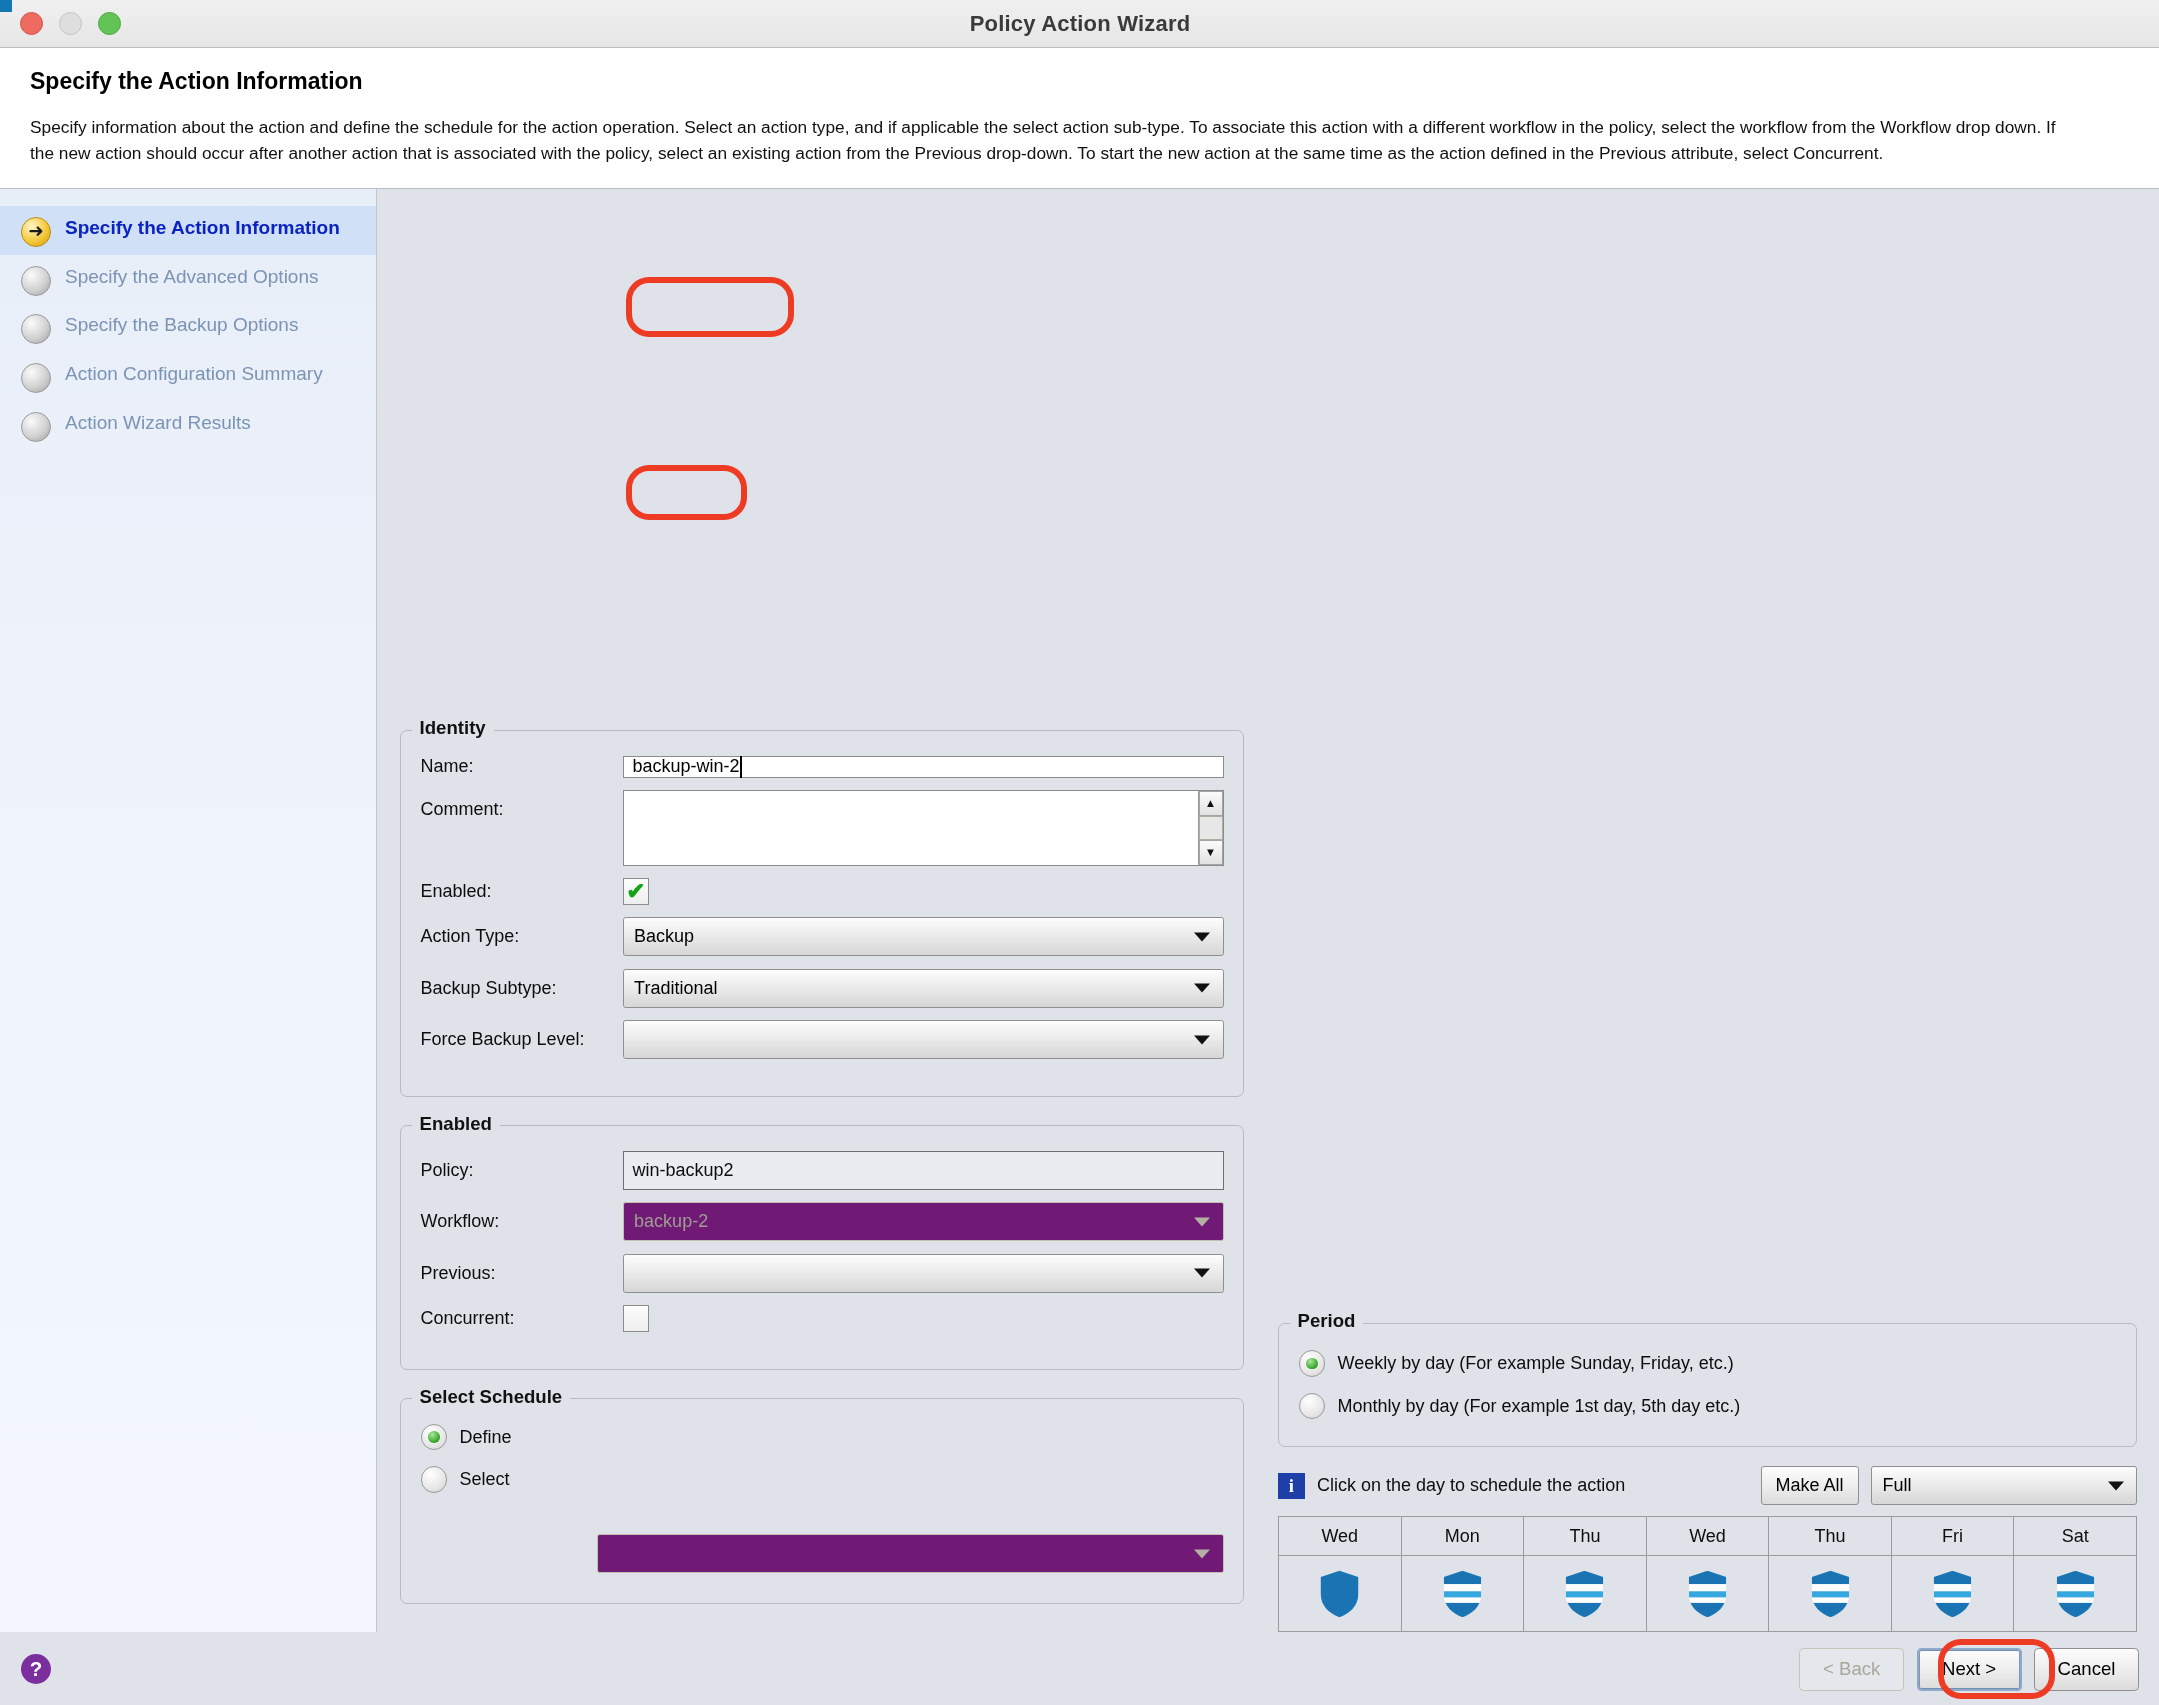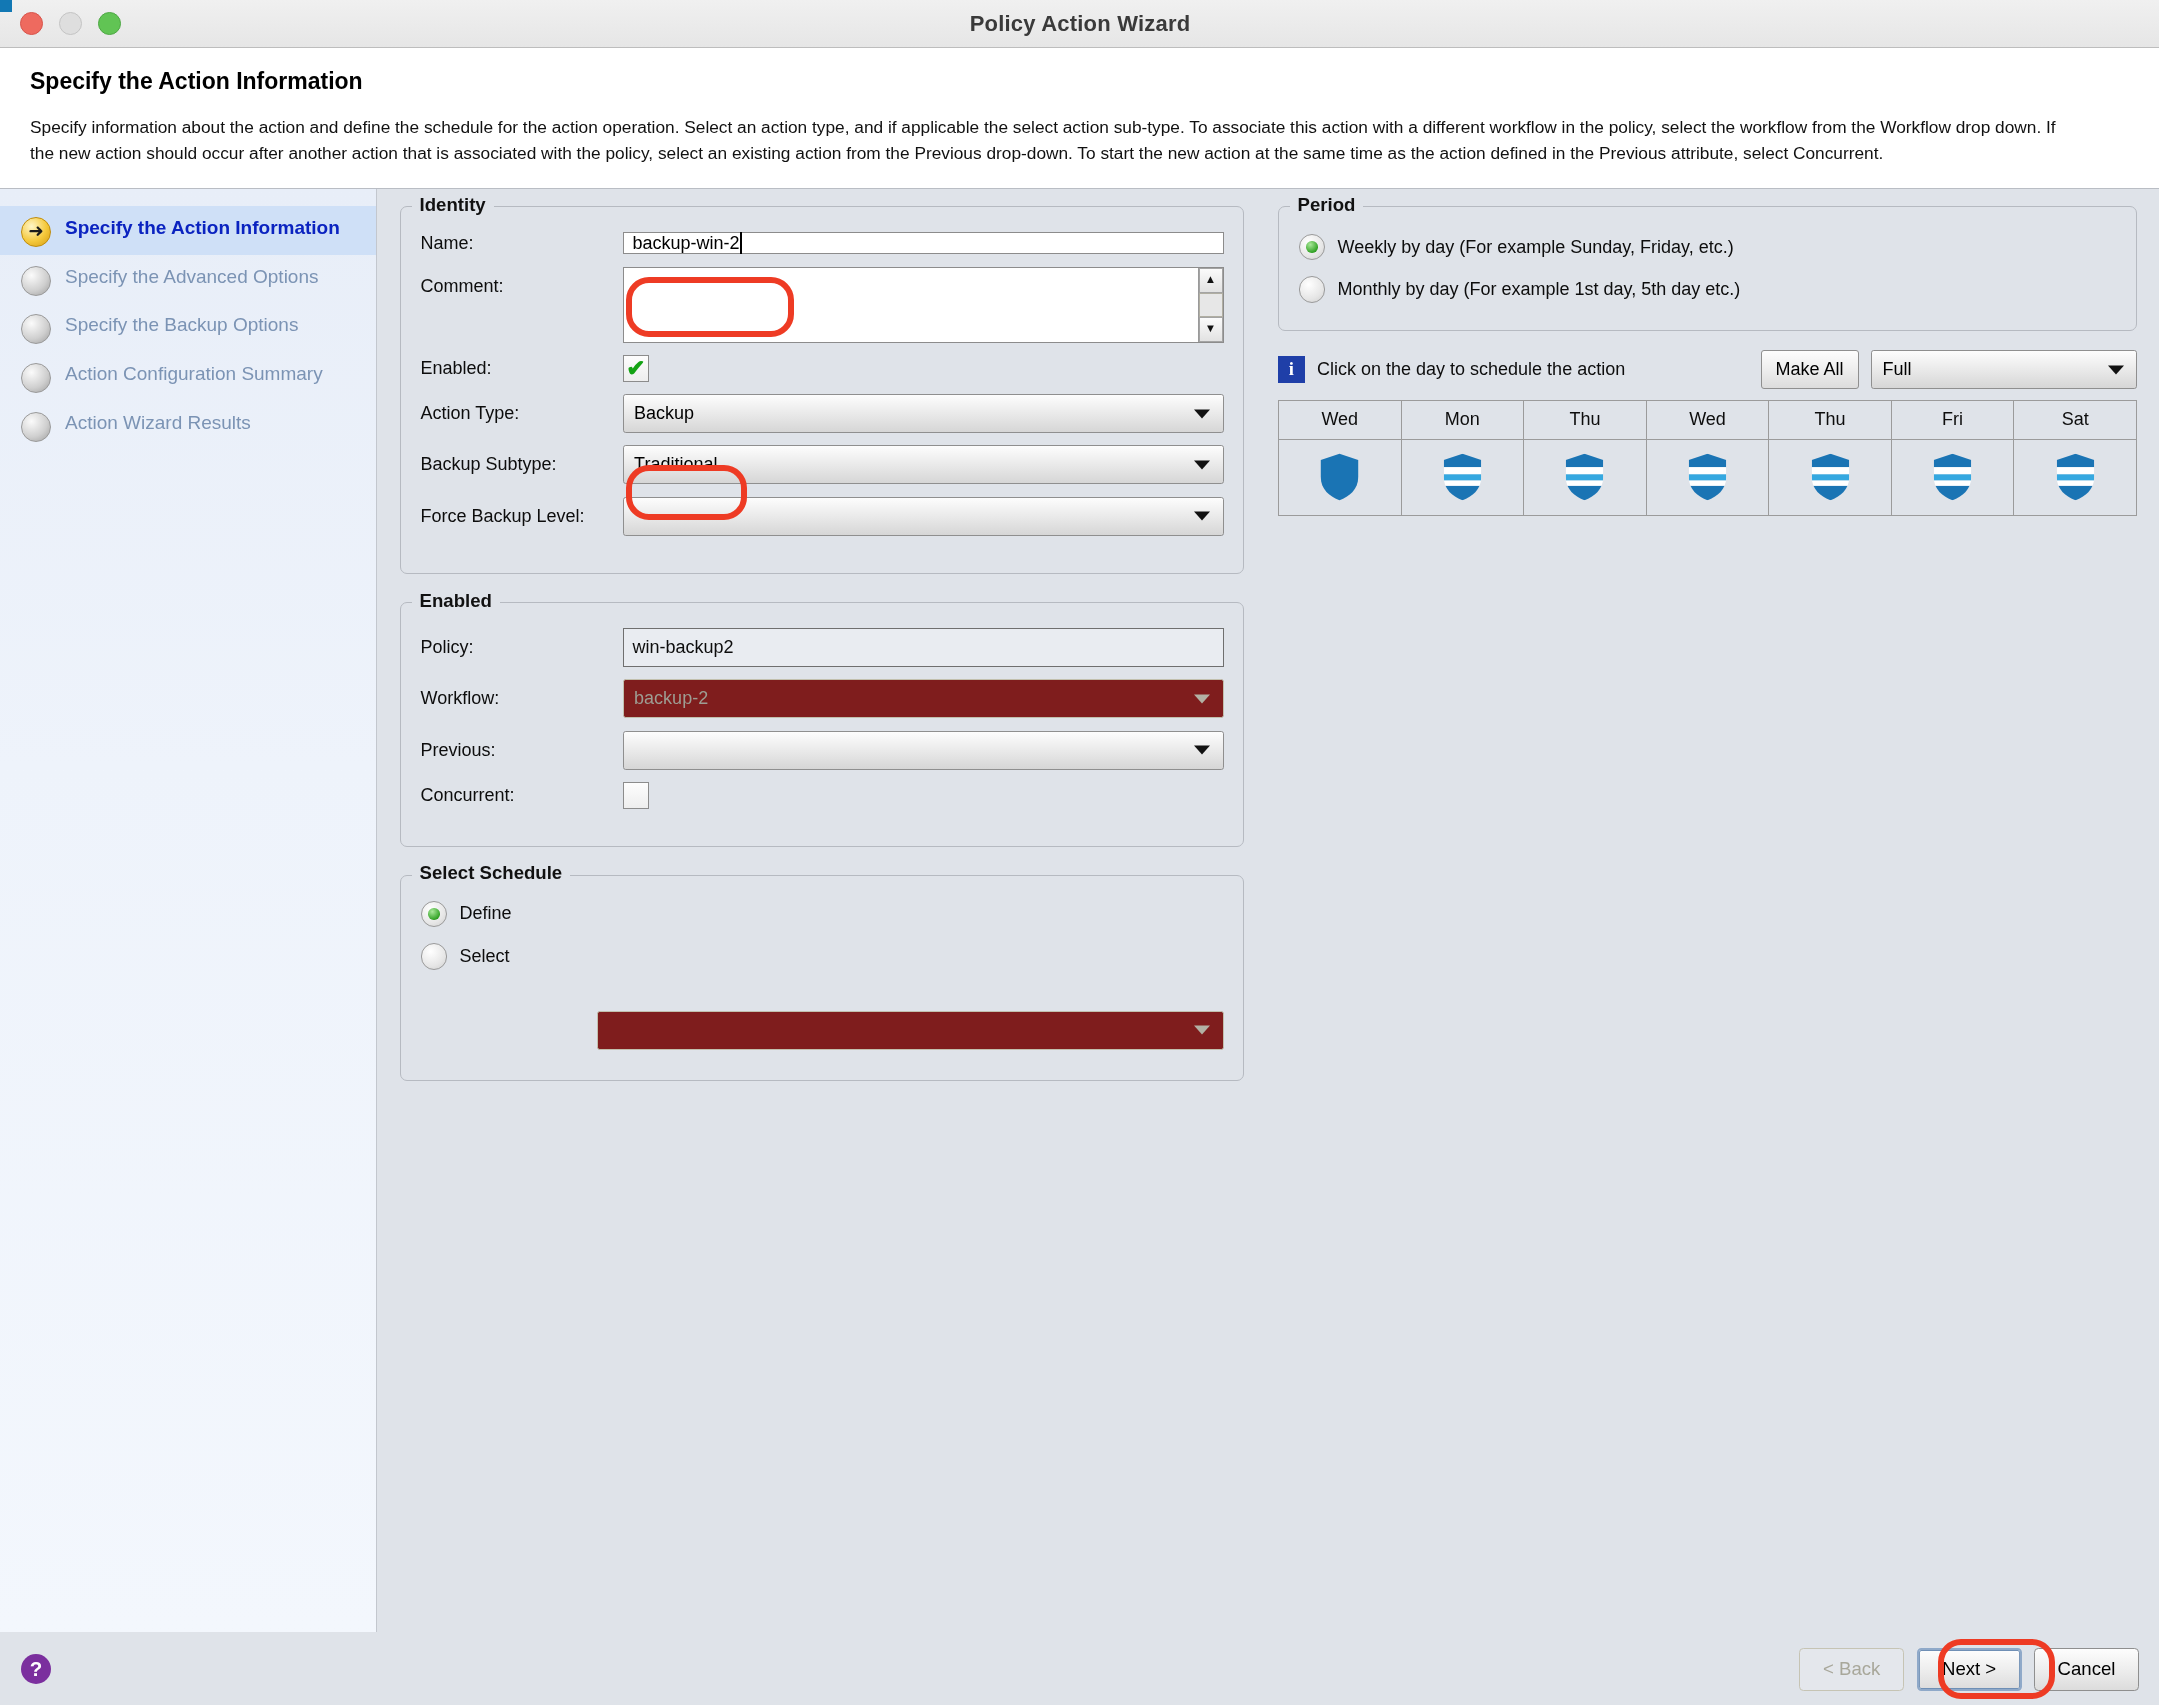--- a/index.html
+++ b/index.html
@@ -100,21 +100,21 @@
     font-size: 19px; line-height: 1.28; color: #7b93b4;
     padding-top: 1.8px;
   }
   .nav-item.active .nav-label { color: #0b23c0; font-weight: bold; }
 
   
   #main {
     flex: 1 1 auto; position: relative;
     padding: 17.7px 23px 0 23px;
     display: flex; flex-direction: row; gap: 34px;
-    align-items: flex-start;
+    align-items: flex-end;
     min-width: 0;
   }
   #col-left  { flex: 0 0 844px; width: 844px; }
   #col-right { flex: 1 1 auto; min-width: 0; padding-top: 0; }
 
   
   .group {
     position: relative;
     border: 0.9px solid #b6bac1;
     border-radius: 7px;
@@ -190,21 +190,21 @@
   }
   .combo .arrow {
     position: absolute; right: 12.4px; top: 50%;
     transform: translateY(-50%);
     width: 0; height: 0;
     border-left: 8px solid transparent;
     border-right: 8px solid transparent;
     border-top: 9.8px solid #111;
   }
   .combo.disabled {
-    background: #7f1d1d;
+    background: #701a75;
     border: 1.8px solid #c2c0ae;
     color: #9e9d93;
   }
   .combo.disabled .arrow { border-top-color: #b3b1a4; }
 
   
   .rofield {
     width: 100%; height: 39px;
     background: #e9ecf1;
     border: 1.8px solid #6f6f6f;

